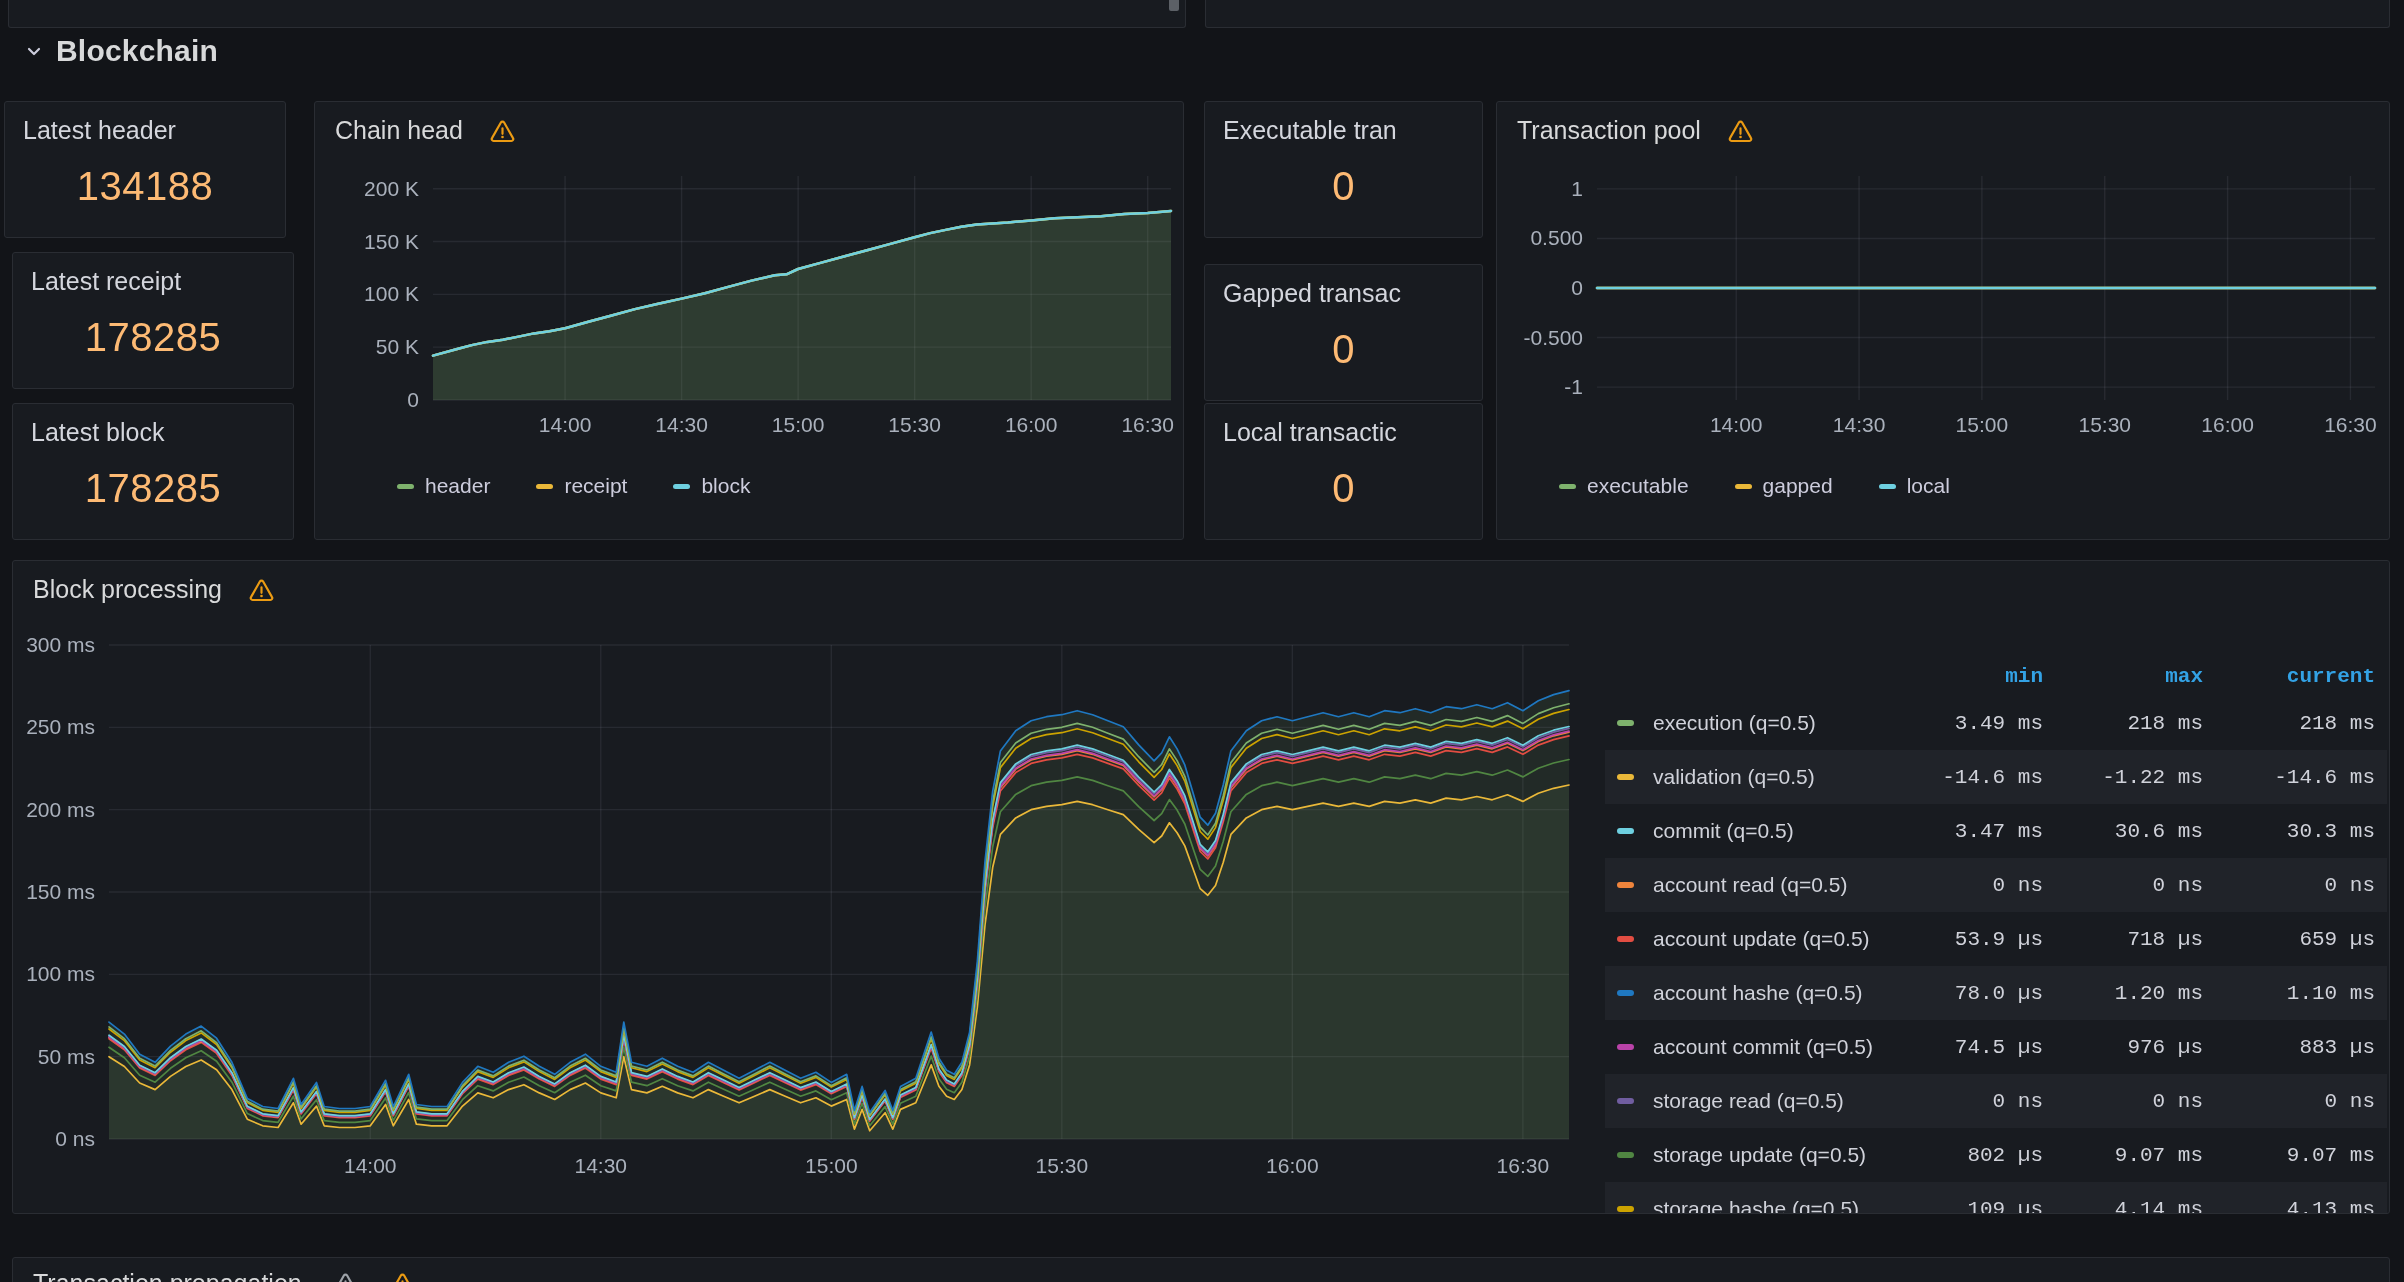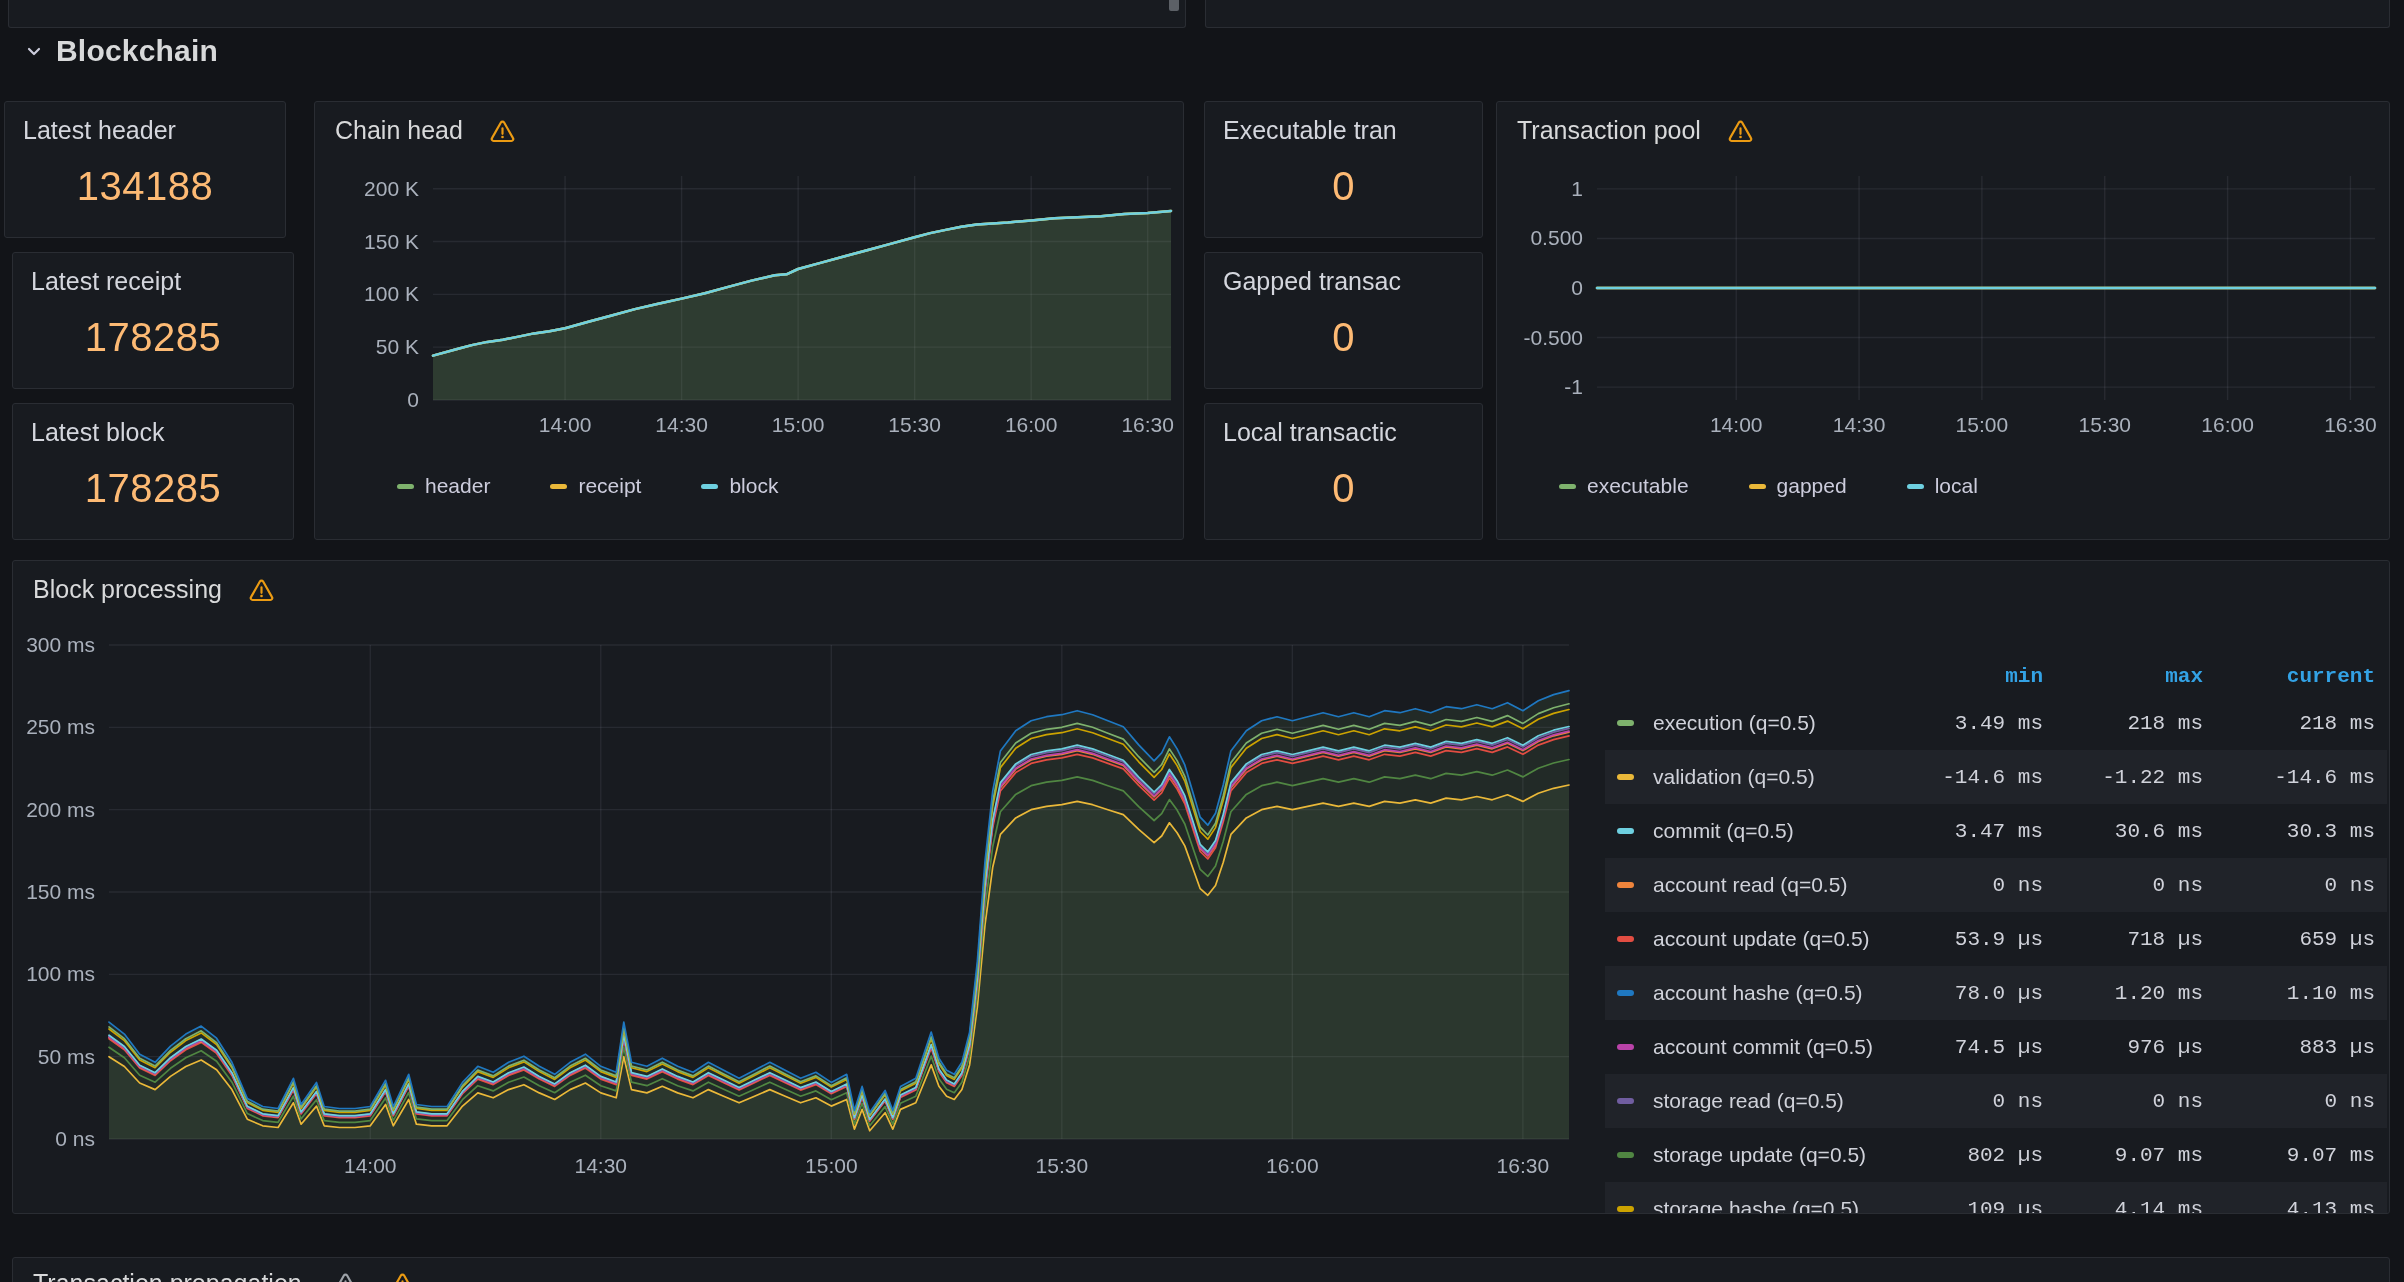--- a/index.html
+++ b/index.html
@@ -9,21 +9,21 @@
   .scroll-thumb{position:absolute;right:6px;top:2px;width:10px;height:17px;background:#5c6066;border-radius:2px;}
   .section-row{position:absolute;left:22px;top:34px;display:flex;align-items:center;gap:10px;cursor:pointer;}
   .section-title{font-size:30px;font-weight:700;color:#d8d9da;letter-spacing:.2px;}
   .stat-panel{display:flex;flex-direction:column;}
   .stat-title{padding:14px 18px 0 18px;font-size:25px;font-weight:500;color:#d4d6dd;white-space:nowrap;overflow:hidden;}
   .stat-value{flex:1;display:flex;align-items:center;justify-content:center;font-size:40px;font-weight:500;color:#fdba74;padding-bottom:10px;letter-spacing:.5px;}
   .panel-header{display:flex;align-items:center;gap:26px;padding:14px 20px 0 20px;}
   .panel-title{font-size:25px;font-weight:500;color:#d8d9da;white-space:nowrap;cursor:pointer;}
   .warn-icon{display:inline-flex;align-items:center;cursor:pointer;}
   .chart-mount{position:absolute;left:0;}
-  .legend-row{position:absolute;display:flex;gap:60px;font-size:21px;color:#ccccdc;align-items:center;}
+  .legend-row{position:absolute;display:flex;gap:46px;font-size:21px;color:#ccccdc;align-items:center;}
   .legend-item{display:flex;align-items:center;gap:11px;cursor:pointer;}
   .legend-swatch{width:17px;height:5px;border-radius:3px;display:inline-block;}
   .legend-table{position:absolute;left:1592px;top:95px;width:782px;bottom:0;overflow:hidden;font-size:21px;}
   .lt-row{display:grid;grid-template-columns:36px 1fr 150px 160px 172px;align-items:center;height:54px;padding:0 12px;box-sizing:border-box;}
   .lt-row.stripe{background:rgba(204,204,220,0.05);}
   .lt-head{height:40px;font-weight:600;}
   .lt-head .lt-val{color:#33a2e5;}
   .lt-name{color:#d0d2da;white-space:nowrap;overflow:hidden;}
   .lt-val{text-align:right;color:#d0d2da;white-space:nowrap;font-family:Liberation Mono, monospace;}
   .lt-swatch{width:17px;height:6px;border-radius:3px;display:inline-block;}
@@ -111,21 +111,21 @@
           <span class="legend-swatch" style="background: rgb(110, 208, 224);"></span>
           <span>block</span>
         </div>
       </div>
   </div>
 
   <div class="panel stat-panel" style="left:1204px;top:101px;width:279px;height:137px;">
     <div class="stat-title">Executable tran</div>
     <div class="stat-value">0</div>
   </div>
-  <div class="panel stat-panel" style="left:1204px;top:252px;width:279px;height:137px;">
+  <div class="panel stat-panel" style="left:1204px;top:264px;width:279px;height:137px;">
     <div class="stat-title">Gapped transac</div>
     <div class="stat-value">0</div>
   </div>
   <div class="panel stat-panel" style="left:1204px;top:403px;width:279px;height:137px;">
     <div class="stat-title">Local transactic</div>
     <div class="stat-value">0</div>
   </div>
 
   <div class="panel" style="left:1496px;top:101px;width:894px;height:439px;">
     <div class="panel-header">

